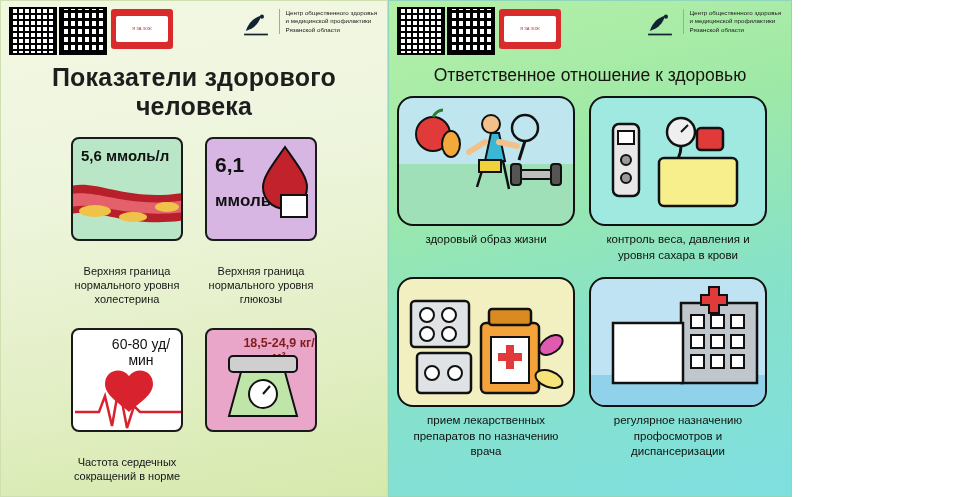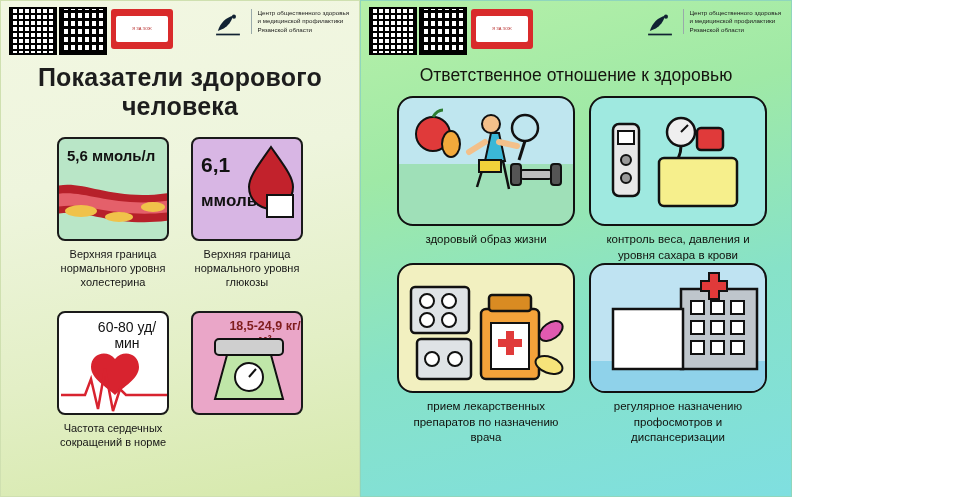--- a/index.html
+++ b/index.html
@@ -45,21 +45,21 @@
     text-align:center;font-size:25px;font-weight:bold;color:#1d1d1d;
     margin-top:4px;letter-spacing:.2px;
   }
 
   .row{display:flex;justify-content:center;gap:22px;margin-top:16px;}
   .card{width:112px;text-align:center;}
   .tile{
     width:112px;height:104px;border:2px solid #1a1a1a;border-radius:8px;
     position:relative;overflow:hidden;box-sizing:border-box;
   }
-  .cap{font-size:11px;line-height:1.25;color:#151515;margin-top:7px;}
+  .cap{font-size:11px;line-height:1.25;color:#151515;margin-top:24px;}
 
   
   .t1{background:#b9e6c7;}
   .t1 .val{position:absolute;top:8px;left:8px;font-size:15px;font-weight:bold;color:#111;z-index:3;}
   .vessel{position:absolute;left:-6px;bottom:8px;width:126px;height:56px;}
   
   .t2{background:#e9a97e;}
   .t2 .val{position:absolute;top:6px;left:0;right:0;text-align:center;font-size:21px;color:#111;}
   
   .t3{background:#d8b6e4;}
@@ -74,21 +74,21 @@
 
   
   .right{
     position:relative;width:480px;height:497px;box-sizing:border-box;
     background:linear-gradient(165deg,#b6f0a8 0%,#9fe9a6 30%,#87e2c8 62%,#7fdfe0 100%);
     border:1px solid #8fd6bd;
   }
   .title-r{
     text-align:center;font-size:17.5px;font-weight:normal;color:#15150f;margin-top:6px;
   }
-  .grid{display:grid;grid-template-columns:1fr 1fr;gap:0 14px;padding:10px 24px 0 36px;}
+  .grid{display:grid;grid-template-columns:1fr 1fr;gap:14px 14px;padding:10px 24px 0 8px;}
   .cell{text-align:center;}
   .rtile{
     width:178px;height:130px;margin:0 auto;border:2px solid #111;border-radius:16px;
     position:relative;overflow:hidden;box-sizing:border-box;
   }
   .r1{background:linear-gradient(#bfe6ef 0 52%,#9fe0b8 52% 100%);}
   .r2{background:#9fe9e0;}
   .r3{background:#f2f0c0;}
   .r4{background:#bfe3f2;}
   .rcap{font-size:11.5px;line-height:1.35;color:#10100c;margin-top:6px;}

